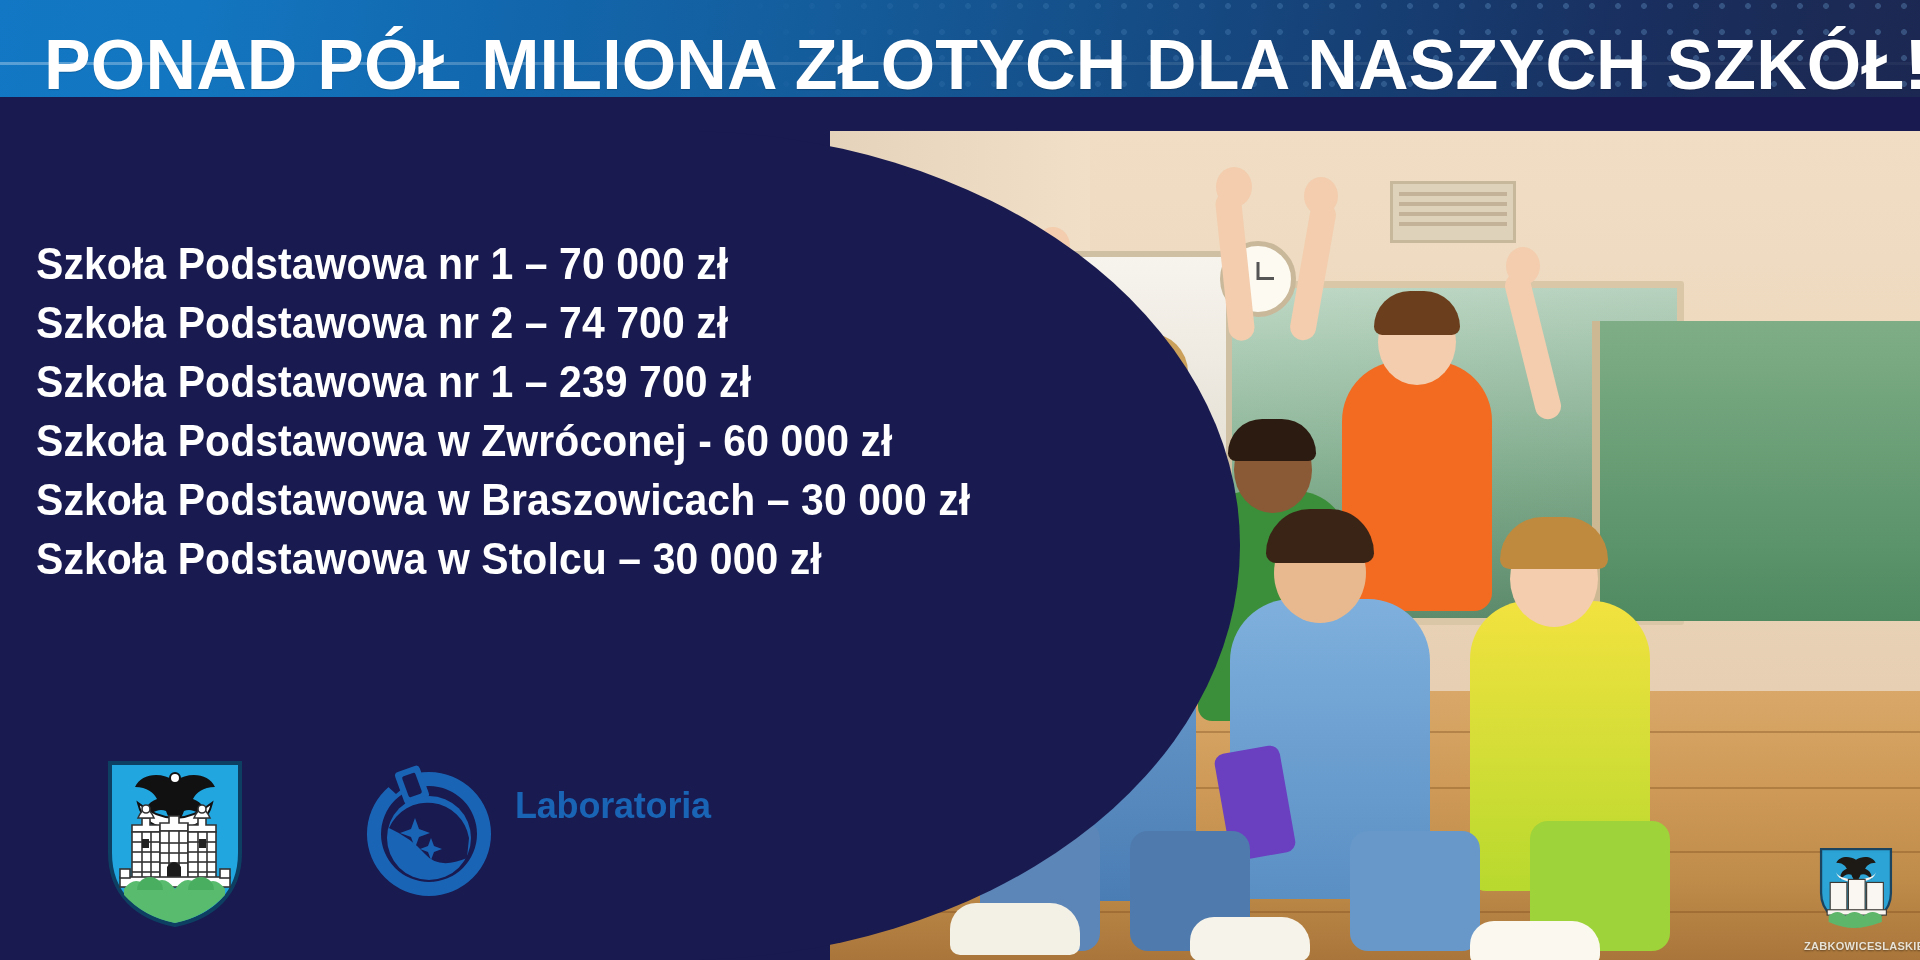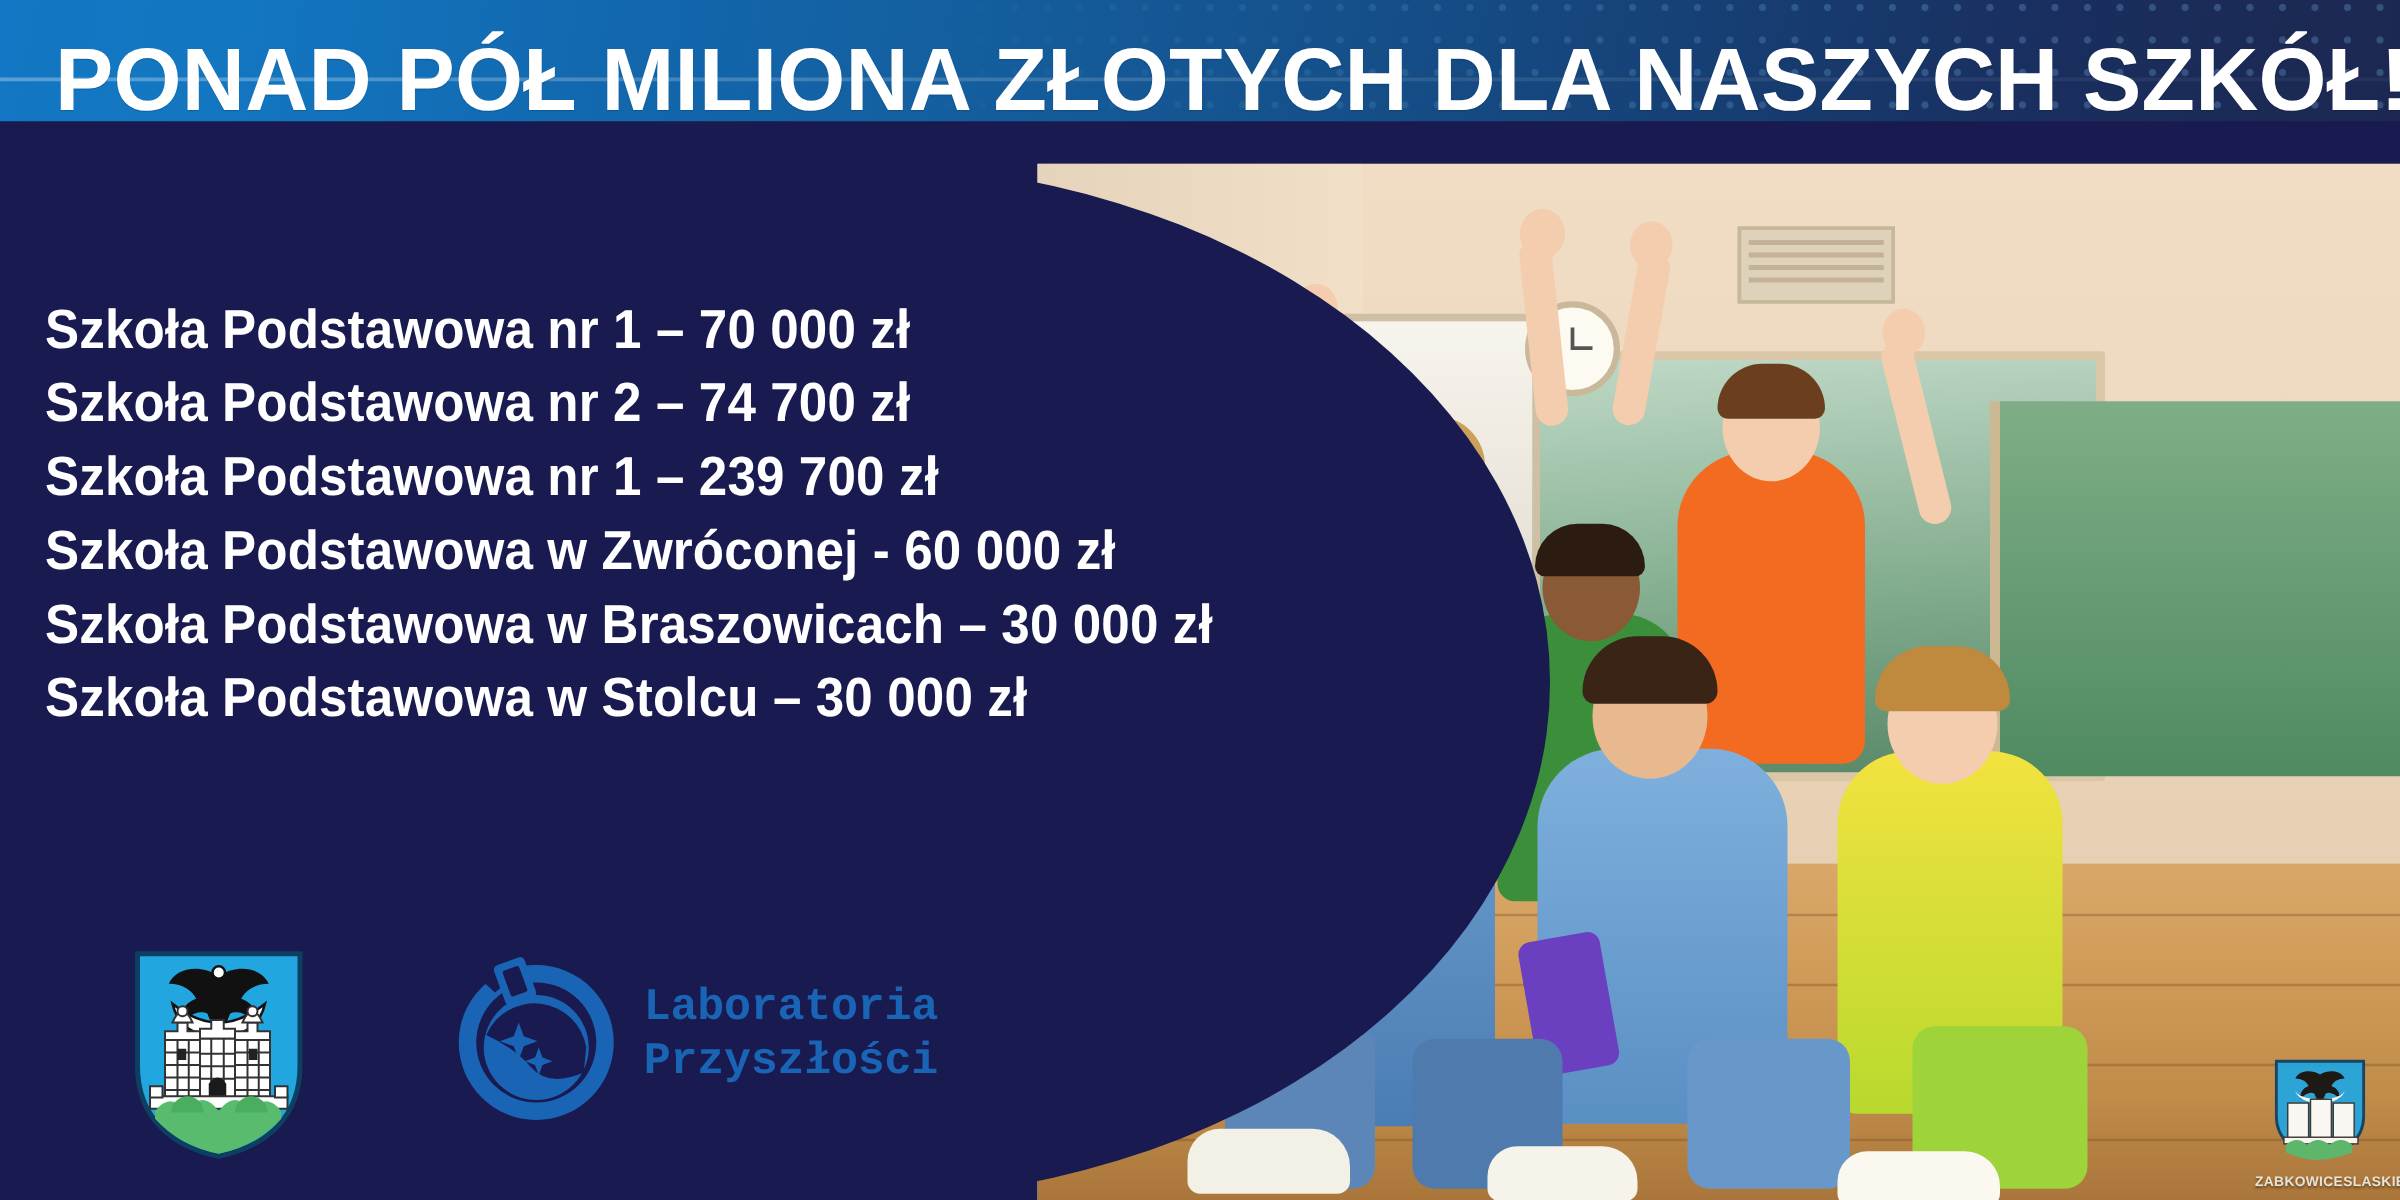--- a/index.html
+++ b/index.html
@@ -120,21 +120,21 @@
     letter-spacing:0.1px;
   }
 
   
   #crest{position:absolute;left:104px;top:757px;width:142px;height:172px;}
   #crest svg{display:block;width:142px;height:172px;}
 
   #lab-logo{position:absolute;left:355px;top:758px;width:345px;height:160px;}
   #lab-mark{position:absolute;left:0;top:4px;width:148px;height:150px;}
   #lab-text{position:absolute;left:160px;top:26px;width:190px;
-    color:#1a64b5;font-size:36px;line-height:43px;font-weight:700;letter-spacing:-0.2px;font-family:Liberation Mono, monospace;}
+    color:#1a64b5;font-size:36px;line-height:43px;font-weight:700;letter-spacing:-0.2px;}
 
   
   #watermark{position:absolute;right:12px;bottom:6px;width:104px;height:108px;}
   #wm-crest{position:absolute;left:14px;top:0;width:76px;height:82px;opacity:0.93;}
   #wm-text{position:absolute;left:0;bottom:2px;width:104px;text-align:center;
     color:#e9e3d6;font-size:11px;letter-spacing:0.3px;font-weight:600;
     text-shadow:0 1px 2px rgba(0,0,0,0.45);}
 </style>
 </head>
 <body>
@@ -314,21 +314,20 @@
         <rect x="44" y="6" width="26" height="34" rx="4" transform="rotate(-20 57 23)" fill="#1a64b5"></rect>
         <rect x="50" y="12" width="14" height="22" rx="2" transform="rotate(-20 57 23)" fill="#191a4f"></rect>
         <circle cx="74" cy="76" r="42" fill="#1a64b5"></circle>
         <path d="M34 66 q22 10 36 26 q14 16 42 4 l2 -20 a42 42 0 0 0 -80 -10 z" fill="#191a4f"></path>
         <path d="M60 56 l4 11 l11 4 l-11 4 l-4 11 l-4 -11 l-11 -4 l11 -4 z" fill="#1a64b5"></path>
         <path d="M76 76 l3 8 l8 3 l-8 3 l-3 8 l-3 -8 l-8 -3 l8 -3 z" fill="#1a64b5"></path>
       </svg>
     </div>
     <div id="lab-text">
       <div>Laboratoria</div>
-      <div>Przyszłości</div>
     </div>
   </div>
 
   <div id="header">
     <div class="dots"></div>
     <div class="sheen"></div>
     <div class="sheen2"></div>
     <div id="headline">PONAD PÓŁ MILIONA ZŁOTYCH DLA NASZYCH SZKÓŁ!</div>
   </div>
 

